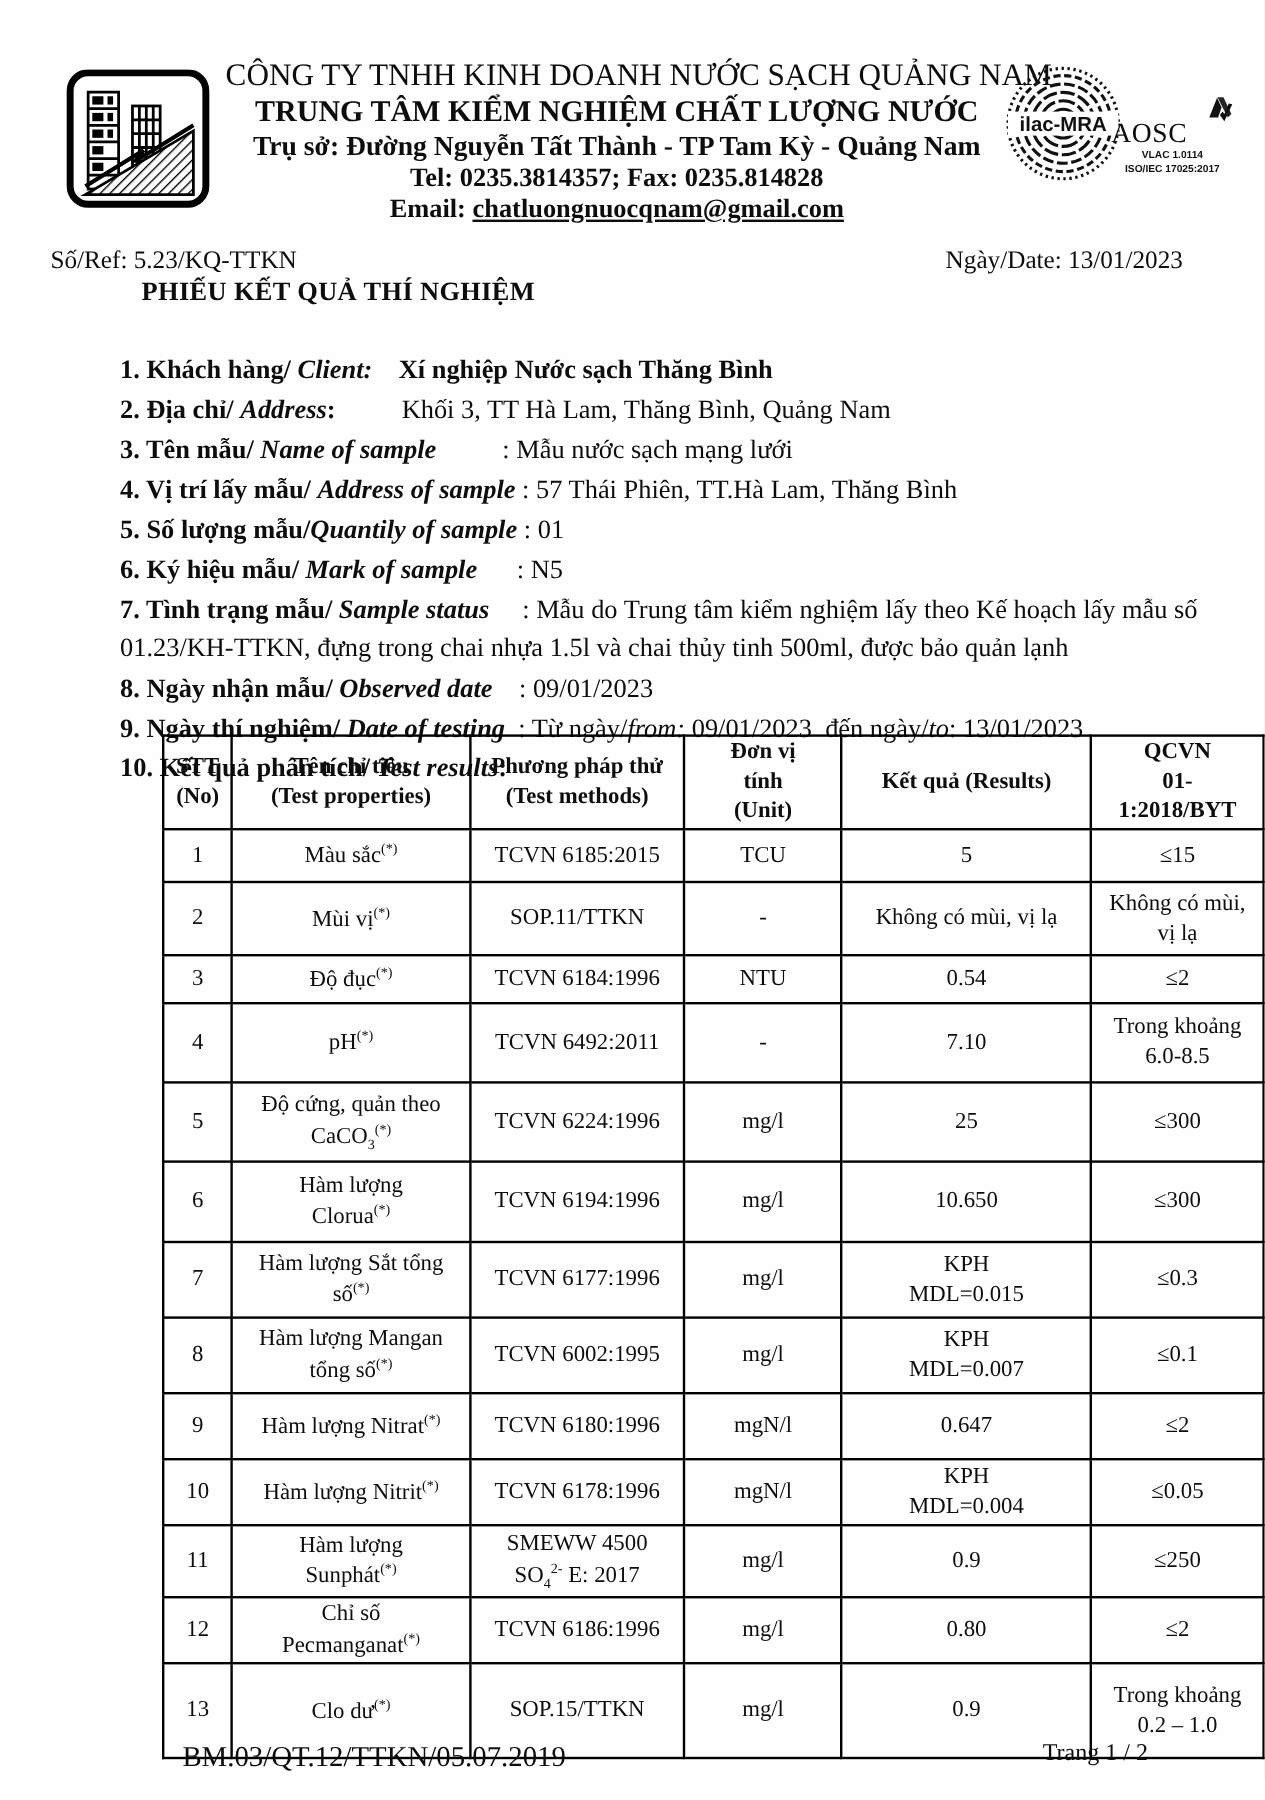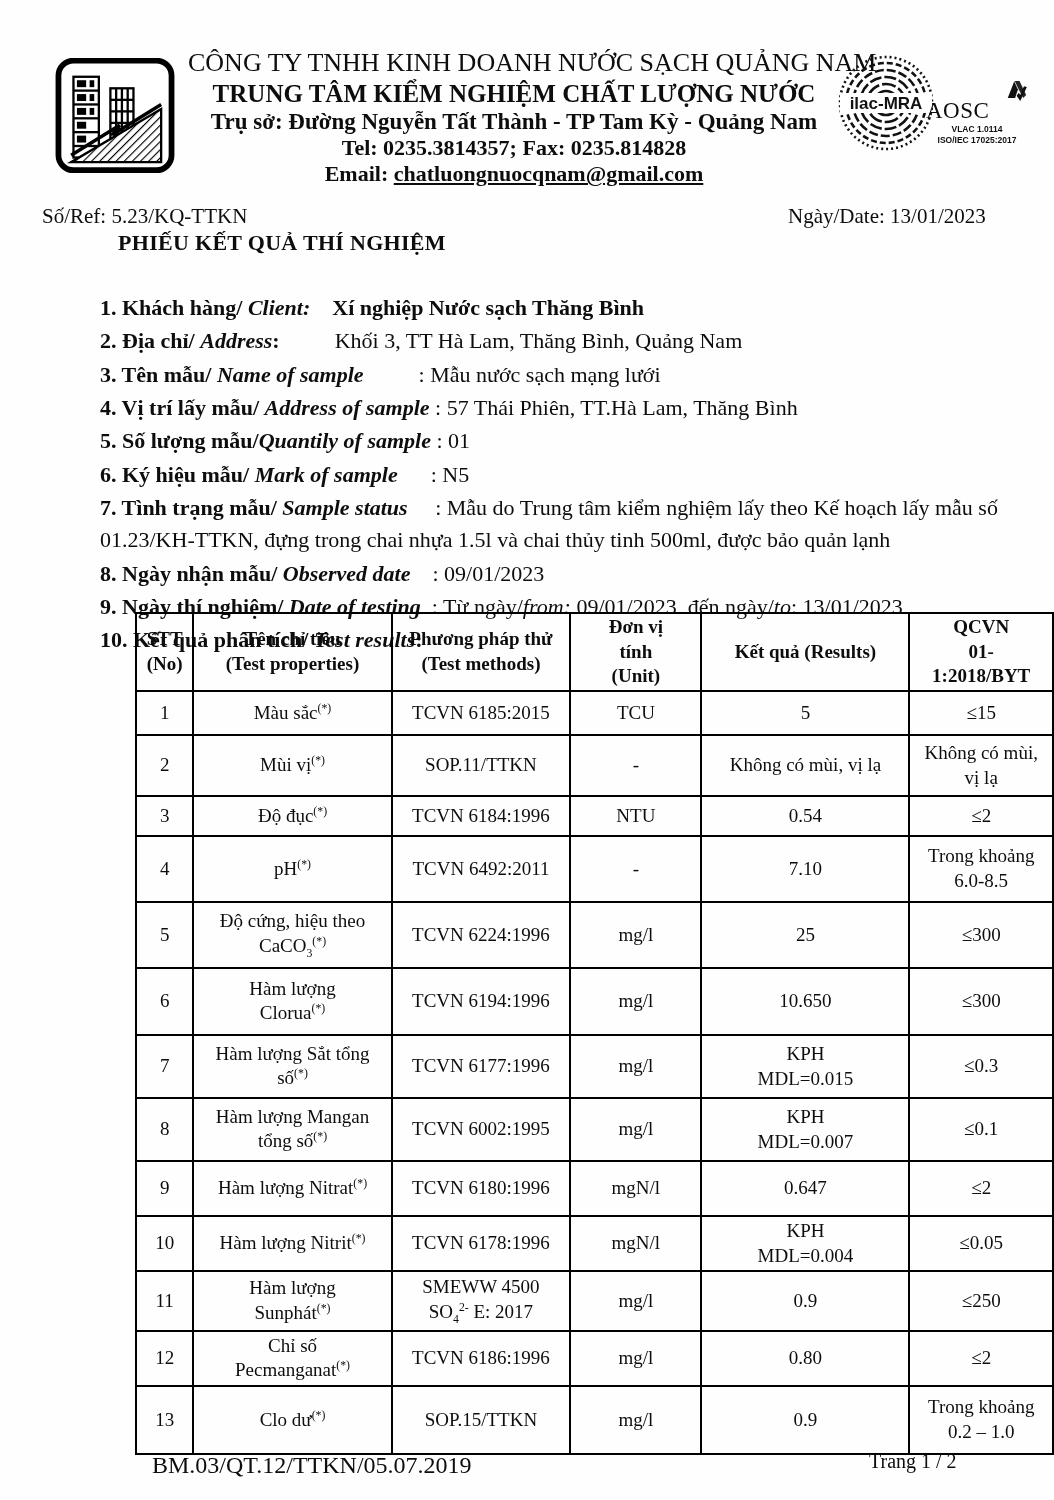--- a/index.html
+++ b/index.html
@@ -249,21 +249,21 @@
             <span class="cl">7.10</span>
           </td>
           <td>
             <span class="cl">Trong khoảng</span>
             <span class="cl">6.0-8.5</span>
           </td>
         </tr>
         <tr style="height: 66px;">
           <td>5</td>
           <td>
-            <span class="cl"><span>Độ cứng, hiệu theo</span></span>
+            <span class="cl"><span>Độ cứng, quản theo</span></span>
             <span class="cl"><span>CaCO</span><sub>3</sub><sup>(*)</sup></span>
           </td>
           <td>
             <span class="cl"><span>TCVN 6224:1996</span></span>
           </td>
           <td>mg/l</td>
           <td>
             <span class="cl">25</span>
           </td>
           <td>
@@ -384,21 +384,21 @@
             <span class="cl"><span>TCVN 6186:1996</span></span>
           </td>
           <td>mg/l</td>
           <td>
             <span class="cl">0.80</span>
           </td>
           <td>
             <span class="cl">≤2</span>
           </td>
         </tr>
-        <tr style="height: 68px;">
+        <tr style="height: 79px;">
           <td>13</td>
           <td>
             <span class="cl"><span>Clo dư</span><sup>(*)</sup></span>
           </td>
           <td>
             <span class="cl"><span>SOP.15/TTKN</span></span>
           </td>
           <td>mg/l</td>
           <td>
             <span class="cl">0.9</span>

